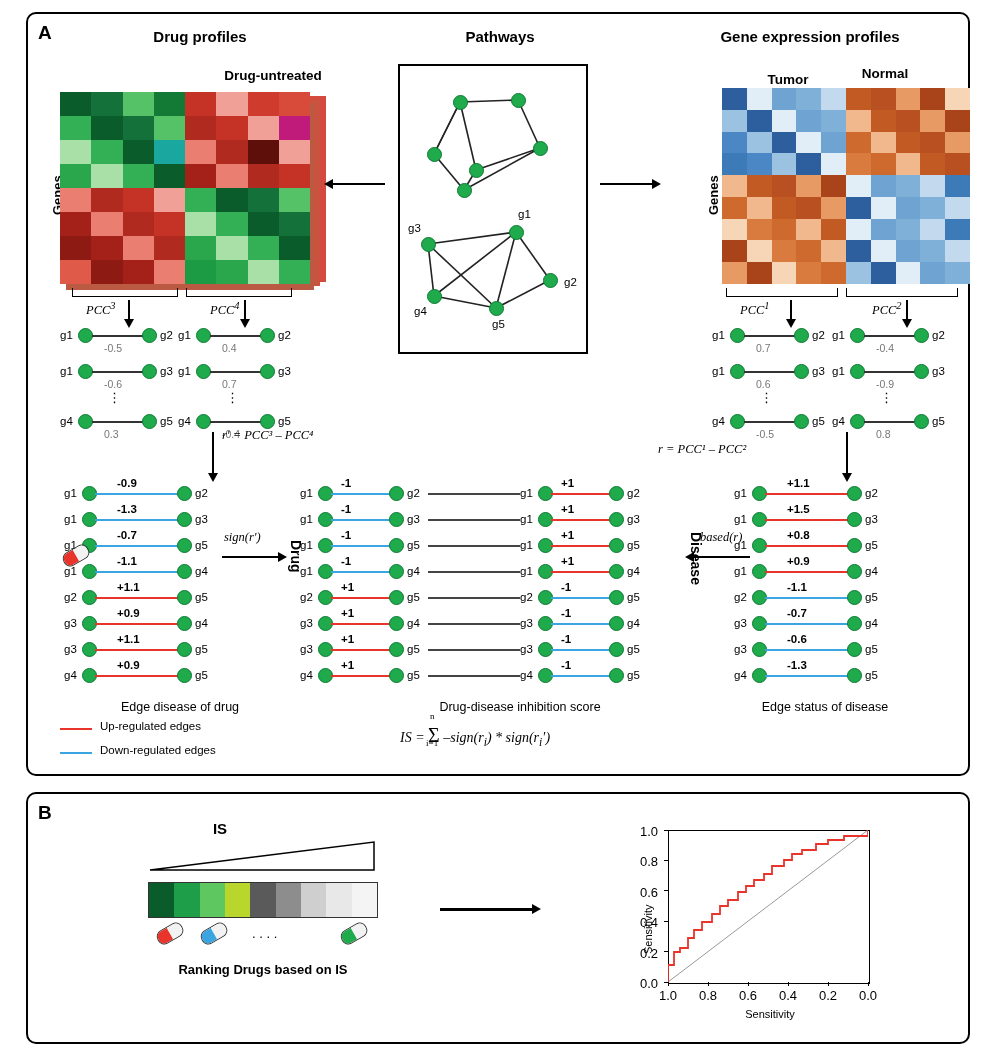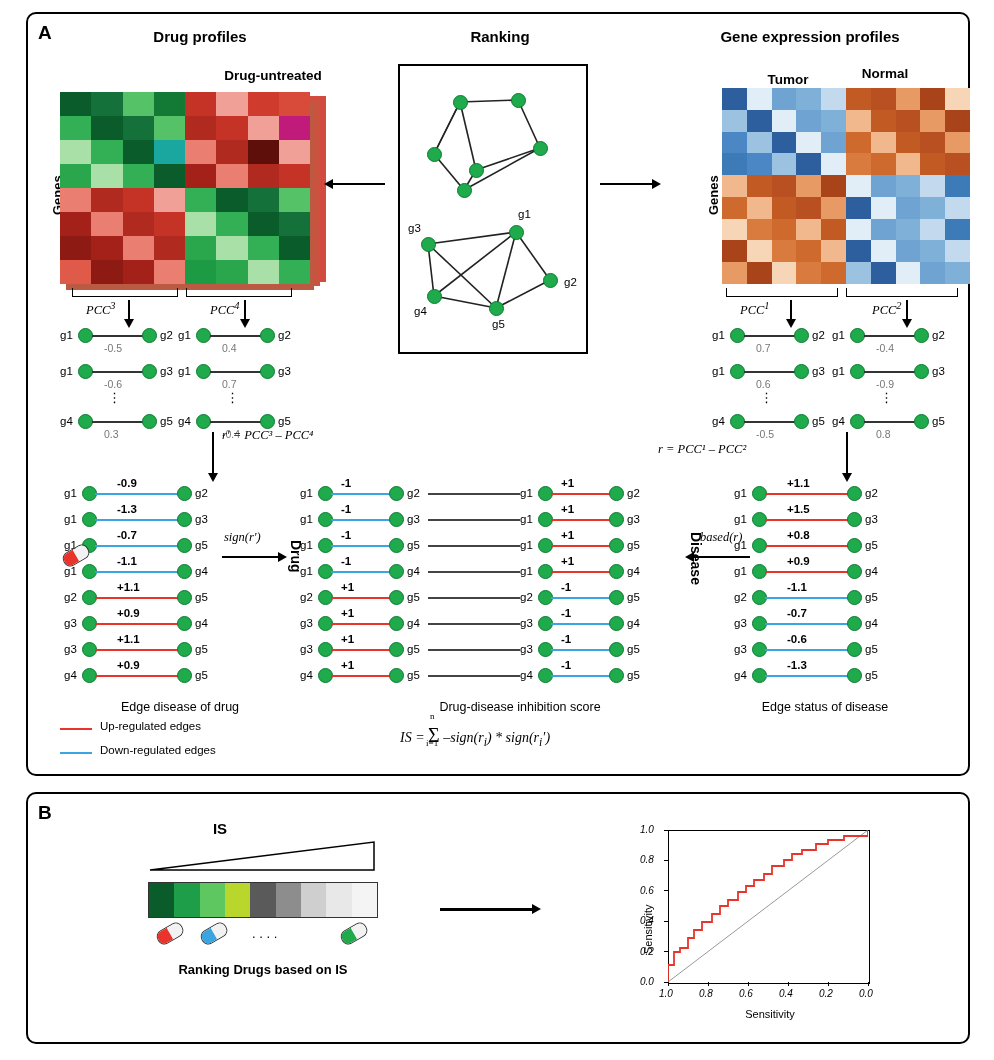--- a/index.html
+++ b/index.html
@@ -29,30 +29,30 @@
   .hm{position:absolute;display:grid;}
   .hm div{width:100%;height:100%;}
   .pathbox{position:absolute;border:2px solid #000;background:#fff;}
   .legend-line{position:absolute;height:2px;}
   .legend-txt{position:absolute;font-size:11.5px;}
   .pill{position:absolute;width:26px;height:13px;border-radius:7px;transform:rotate(-30deg);overflow:hidden;border:1px solid #333;}
   .pill .h1{position:absolute;left:0;top:0;width:50%;height:100%;}
   .pill .h2{position:absolute;right:0;top:0;width:50%;height:100%;background:#f2f2f2;}
   .rotlbl{position:absolute;font-weight:bold;font-size:14px;writing-mode:vertical-rl;}
   .tick{position:absolute;background:#000;width:1px;height:4px;}
-  .tickl{position:absolute;font-size:10px;font-style:italic;}
+  .tickl{position:absolute;font-size:13px;}
 </style>
 </head>
 <body>
 
 <div class="panel" id="panelA"></div>
 <div class="plabel" style="left:38px;top:22px;">A</div>
 
 <div class="ttl" style="left:60px;top:28px;width:280px;">Drug profiles</div>
-<div class="ttl" style="left:400px;top:28px;width:200px;">Ranking</div>
+<div class="ttl" style="left:400px;top:28px;width:200px;">Pathways</div>
 <div class="ttl" style="left:670px;top:28px;width:280px;">Gene expression profiles</div>
 
 <div class="sub" style="left:62px;top:52px;width:140px;margin-top:38px;">Drug-treated</div>
 <div class="sub" style="left:198px;top:68px;width:150px;">Drug-untreated</div>
 <div class="sub" style="left:748px;top:72px;width:80px;">Tumor</div>
 <div class="sub" style="left:845px;top:66px;width:80px;">Normal</div>
 
 <div class="vlabel" style="left:50px;top:215px;">Genes</div>
 <div class="vlabel" style="left:706px;top:215px;">Genes</div>
 

